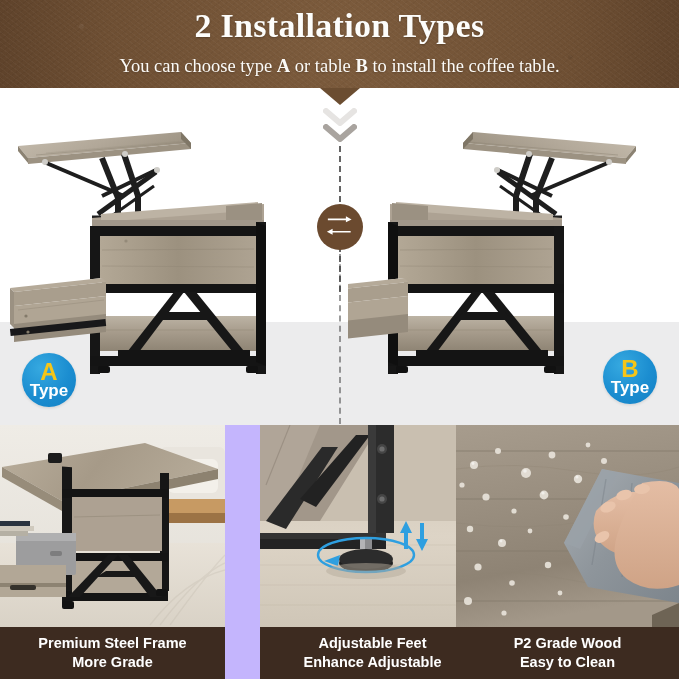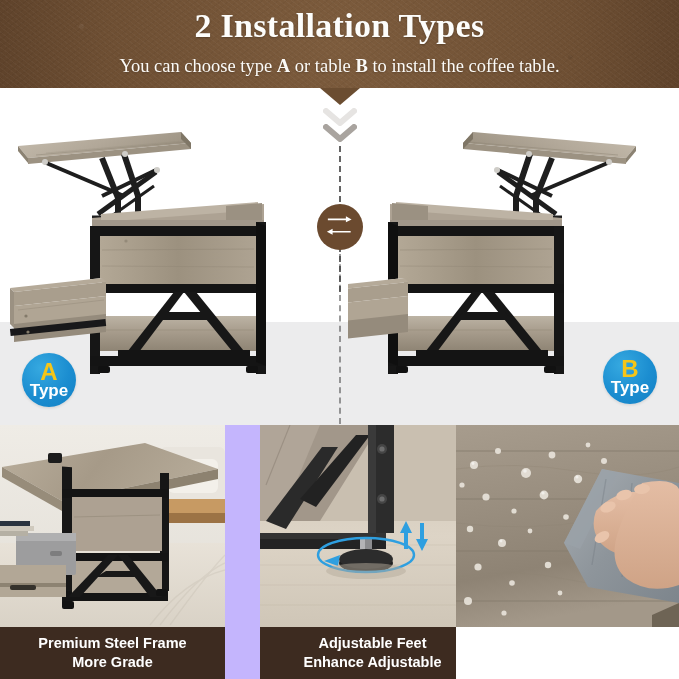--- a/index.html
+++ b/index.html
@@ -541,15 +541,19 @@
           <g fill="#e9c4ab">
             <ellipse cx="152" cy="82" rx="8" ry="5" transform="rotate(-22 152 82)"></ellipse>
             <ellipse cx="168" cy="70" rx="8" ry="5" transform="rotate(-16 168 70)"></ellipse>
             <ellipse cx="186" cy="64" rx="8" ry="5" transform="rotate(-8 186 64)"></ellipse>
             <ellipse cx="146" cy="112" rx="8" ry="5" transform="rotate(-30 146 112)"></ellipse>
           </g>
 
           <polygon points="196,190 223,178 223,202 196,202" fill="#6e6455"></polygon>
         </svg>
       </div>
+      <div class="cap">
+        <span>P2 Grade Wood</span>
+        <span>Easy to Clean</span>
+      </div>
     </div>
   </div>
 </div>
 
 </body></html>

